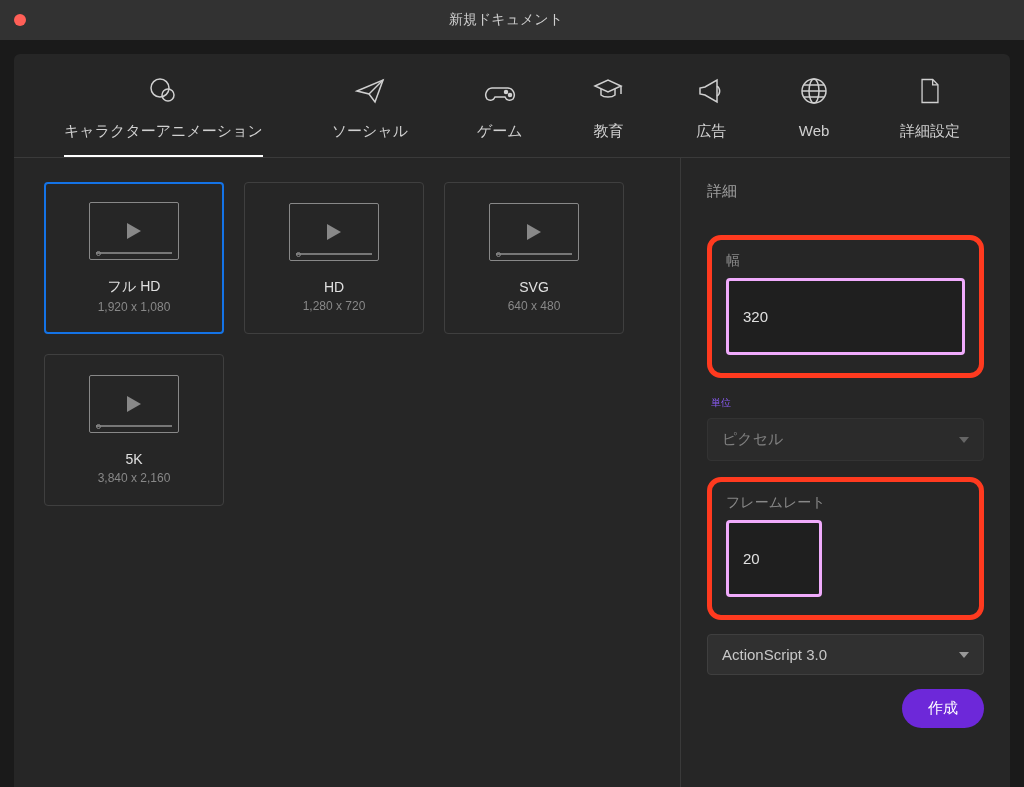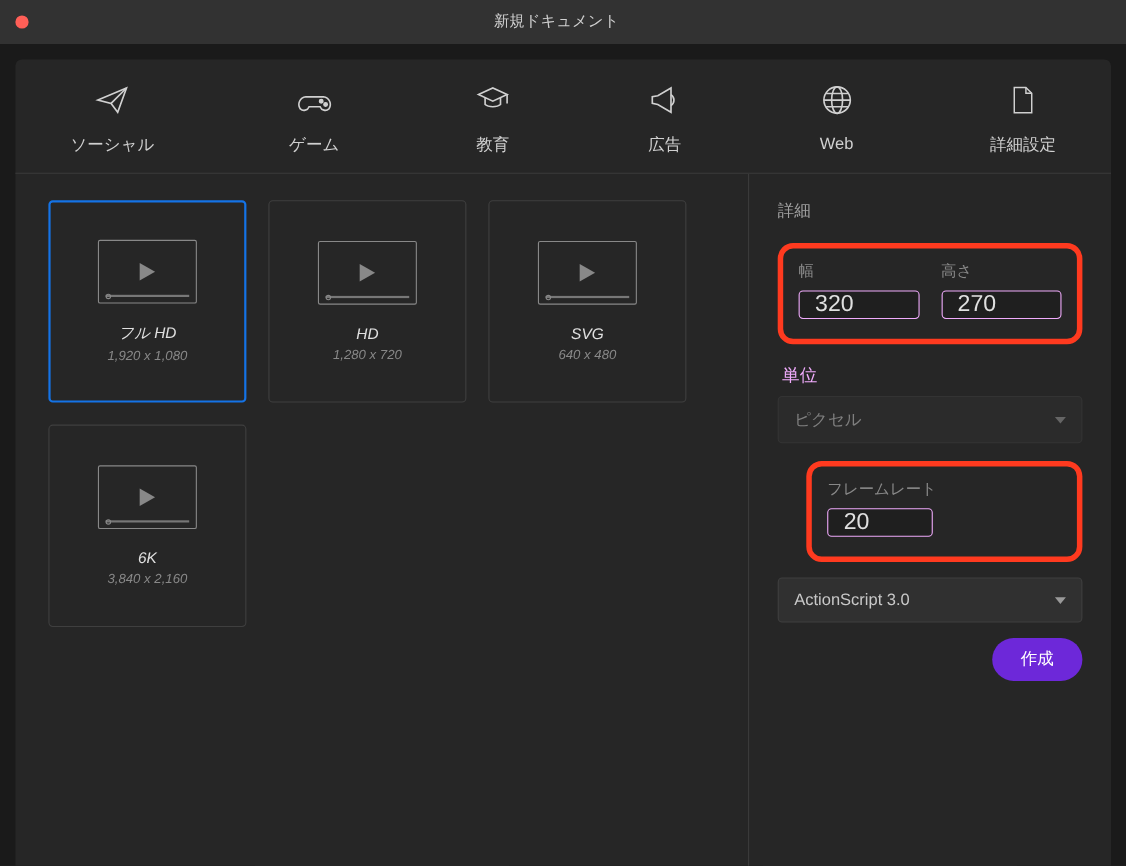--- a/index.html
+++ b/index.html
@@ -72,29 +72,28 @@
       font-size: 15px;
       color: #a0a0a0;
       margin-bottom: 20px;
     }
     .presets-grid {
       display: flex;
       flex-wrap: wrap;
       gap: 20px;
     }
     .preset {
-      width: 180px; height: 184px;
+      width: 180px; height: 152px;
       border: 1px solid #3f3f3f;
       border-radius: 4px;
       display: flex;
       flex-direction: column;
       align-items: center;
       justify-content: center;
       cursor: pointer;
-      font-style: italic;
     }
     .preset.selected { border: 2px solid #1473e6; }
     .preset-thumb {
       width: 90px; height: 58px;
       border: 1.5px solid #888;
       border-radius: 2px;
       position: relative;
       margin-bottom: 18px;
       display:flex; align-items:center; justify-content:center;
     }
@@ -104,41 +103,41 @@
     .preset-name { font-size: 14px; color: #e0e0e0; margin-bottom: 4px; }
     .preset-dim { font-size: 12px; color: #888; }
 
     .right {
       width: 330px;
       border-left: 1px solid #3a3a3a;
       padding: 24px 26px;
       display: flex;
       flex-direction: column;
     }
-    .details-title { font-size: 15px; color:#a0a0a0; margin-bottom: 20px; }
+    .details-title { font-size: 15px; color:#a0a0a0; margin-bottom: 34px; }
     .hl-box {
       border: 5px solid #ff3a1f;
       border-radius: 14px;
       padding: 12px 14px 18px 14px;
       margin-bottom: 14px;
     }
     .field-row { display:flex; gap: 20px; }
     .field { flex:1; display:flex; flex-direction:column; }
     .field-label { font-size: 14px; color:#888; margin-bottom: 8px; }
     .text-input {
       background: #1f1f1f;
-      border: 1px solid #f0abfc;
+      border: 3px solid #f0abfc;
       border-radius: 4px;
       color: #e0e0e0;
-      font-size: 21px;
-      padding: 0 14px;
+      font-size: 15px;
+      padding: 27px 14px;
       width: 100%;
     }
     .text-input.short { width: 96px; }
-    .section-label { font-size: 16px; color:#f0abfc; margin: 4px 0 8px 4px; }
+    .section-label { font-size: 10px; color:#8b5cf6; margin: 4px 0 8px 4px; }
     .select {
       background: #303030;
       border: 1px solid #3f3f3f;
       border-radius: 4px;
       padding: 11px 14px;
       display:flex; align-items:center; justify-content:space-between;
       cursor:pointer;
       margin-bottom: 10px;
     }
     .select.disabled { opacity: .55; cursor:default;align-items:center; }
@@ -158,20 +157,29 @@
 </head>
 <body>
 
 <div class="titlebar">
   <div class="close-btn"></div>
   <div class="title">新規ドキュメント</div>
 </div>
 
 <div class="dialog">
   <div class="tabs">
+    <div class="tab active">
+      <span class="icon">
+        <svg viewBox="0 0 34 34" width="34" height="34">
+            <circle cx="14" cy="14" r="9"></circle>
+            <circle cx="22" cy="21" r="6"></circle>
+          </svg>
+      </span>
+      <span class="tab-label">キャラクターアニメーション</span>
+    </div>
     <div class="tab">
       <span class="icon">
         <svg viewBox="0 0 34 34" width="34" height="34">
             <path d="M4 17 L30 6 L22 28 L16 20 Z"></path>
             <path d="M16 20 L30 6"></path>
           </svg>
       </span>
       <span class="tab-label">ソーシャル</span>
     </div>
     <div class="tab">
@@ -253,49 +261,45 @@
             </div>
           <div class="preset-name">SVG</div>
           <div class="preset-dim">640 x 480</div>
         </div>
         <div class="preset">
           <div class="preset-thumb">
               <div class="play-tri"></div>
               <div class="thumb-bar"></div>
               <div class="thumb-dot"></div>
             </div>
-          <div class="preset-name">6K</div>
+          <div class="preset-name">5K</div>
           <div class="preset-dim">3,840 x 2,160</div>
         </div>
       </div>
     </div>
 
     <div class="right">
       <div class="details-title">詳細</div>
 
       <div class="hl-box">
         <div class="field-row">
           <div class="field">
             <div class="field-label">幅</div>
             <input class="text-input" value="320" style="">
           </div>
-          <div class="field">
-            <div class="field-label">高さ</div>
-            <input class="text-input" value="270" style="">
-          </div>
         </div>
       </div>
 
       <div class="section-label">単位</div>
       <div class="select disabled">
         <span class="select-text">ピクセル</span>
         <span class="chev"></span>
       </div>
 
-      <div class="hl-box" style="margin-top:6px;margin-left:26px;">
+      <div class="hl-box" style="margin-top:6px;">
         <div class="field-label" style="max-width:110px;">フレームレート</div>
         <input class="text-input short" value="20" style="">
       </div>
 
       <div class="select">
         <span class="select-text">ActionScript 3.0</span>
         <span class="chev"></span>
       </div>
 
       <div class="create-row">

